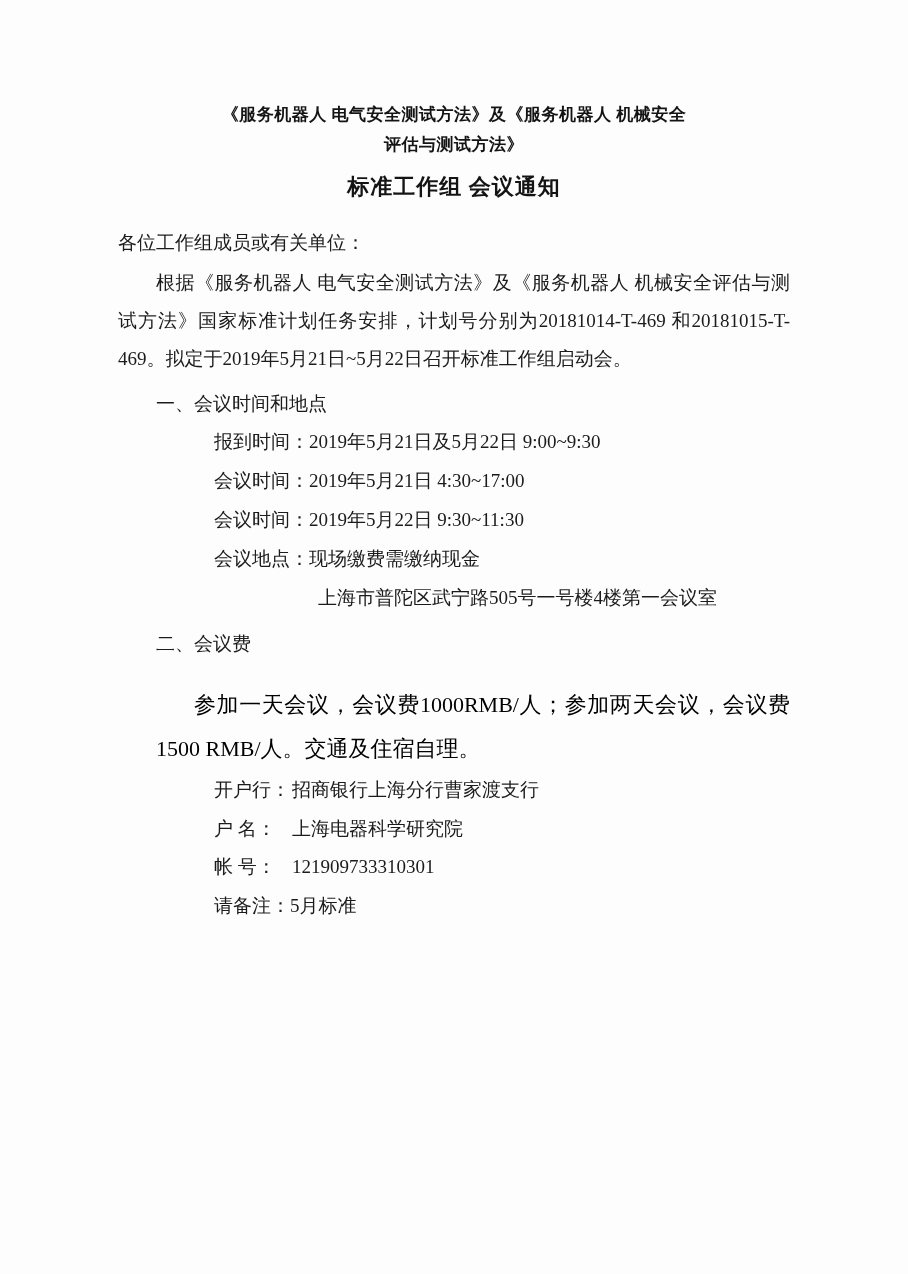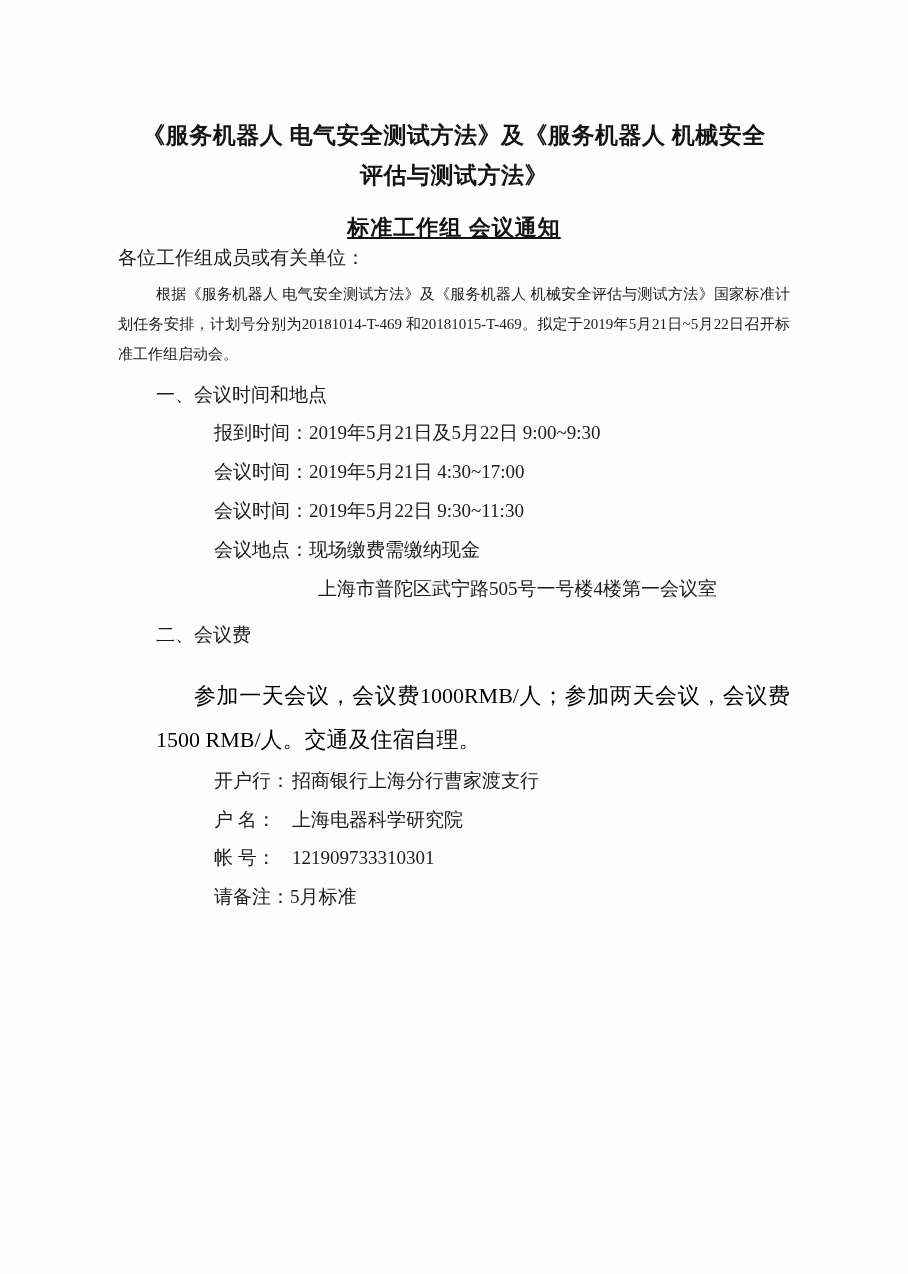--- a/index.html
+++ b/index.html
@@ -17,47 +17,47 @@
     position: relative;
     width: 908px;
     height: 1274px;
     background: #fdfdfd;
     box-sizing: border-box;
     padding: 100px 118px 40px 118px;
     overflow: hidden;
   }
   .doc-title {
     text-align: center;
-    font-size: 23px;
+    font-size: 17px;
     font-weight: 700;
     line-height: 1.75;
     letter-spacing: 0.5px;
     color: #141414;
-    margin: 16px;
+    margin: 0;
   }
   .doc-title .line2 {
     display: block;
     font-family: Liberation Serif, serif;
   }
   .doc-subtitle {
     text-align: center;
     font-size: 22px;
     font-weight: 700;
     letter-spacing: 1px;
     margin-top: 12px;
     color: #141414;
-    text-decoration: underline;
   }
   .salutation {
     font-size: 19px;
     line-height: 1.6;
+    margin-top: 26px;
     color: #1b1b1b;
   }
   p.body-text {
-    font-size: 15px;
+    font-size: 19px;
     line-height: 2.0;
     margin: 6px 0 0 0;
     text-align: justify;
     color: #1b1b1b;
   }
   p.body-text.indent {
     text-indent: 38px;
   }
   .section-head {
     font-size: 19px;

